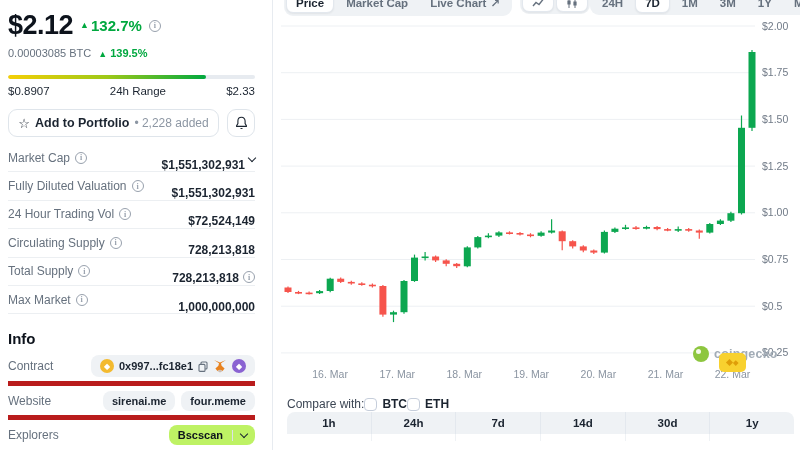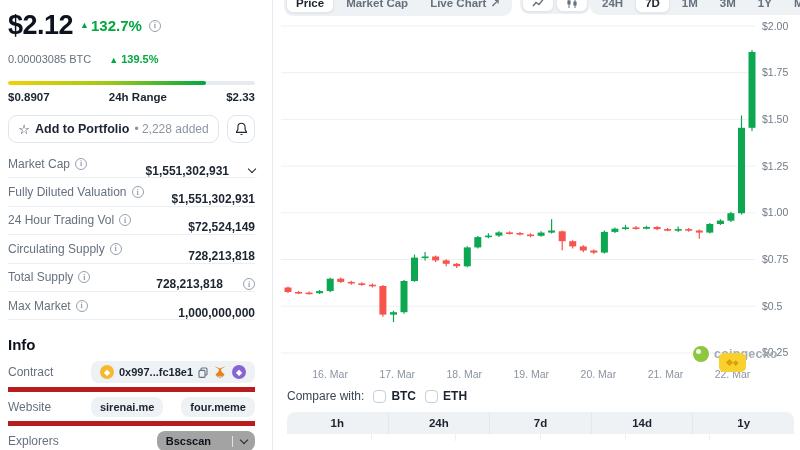--- a/index.html
+++ b/index.html
@@ -10,57 +10,57 @@
   
   .sidebar { position:absolute; left:0; top:0; width:273px; height:450px;
     border-right:1px solid #e7ebf0; padding:6px 17px 0 8px; background:#fff; }
   .price-row { display:flex; align-items:center; gap:7px; margin-top:4px; }
   .big-price { font-size:27px; font-weight:800; letter-spacing:-.5px; color:#0d131c; }
   .chg { font-size:15px; font-weight:700; color:#00a83f; display:flex; align-items:center; gap:2px; }
   .tri { font-size:9px; line-height:1; }
   .info-i { display:inline-flex; align-items:center; justify-content:center;
     width:12px; height:12px; border:1px solid #98a1ad; border-radius:50%;
     color:#98a1ad; font-size:8px; font-weight:700; font-family:"Liberation Serif",serif; flex:0 0 auto; }
-  .btc-row { margin-top:12px; font-size:11px; color:#66717e; display:flex; gap:18px; align-items:center; }
+  .btc-row { margin-top:6px; font-size:11px; color:#66717e; display:flex; gap:7px; align-items:center; }
   .btc-chg { color:#00a83f; font-weight:600; }
   .range-wrap { margin-top:16px; }
   .range-track { height:4px; border-radius:3px; background:#e7ebf0; overflow:hidden; }
   .range-fill { height:100%; border-radius:3px;
     background:linear-gradient(90deg,#f5cf06,#9ec918,#00a83f); }
   .range-labels { display:flex; justify-content:space-between; margin-top:6px;
-    font-size:11.5px; font-weight:700; color:#1b2430; }
+    font-size:11.5px; font-weight:400; color:#1b2430; }
   .portfolio-row { display:flex; gap:8px; margin-top:12px; }
   .portfolio-btn { flex:1; height:28px; border:1px solid #dfe5eb; border-radius:9px;
     background:#fff; display:flex; align-items:center; justify-content:center; gap:5px;
     font-size:12.5px; cursor:pointer; }
   .portfolio-btn b { font-weight:700; color:#1b2430; }
   .added { color:#8c96a3; font-size:12px; }
   .star { font-size:13px; color:#1b2430; }
   .bell-btn { width:28px; height:28px; border:1px solid #dfe5eb; border-radius:9px;
     background:#fff; display:flex; align-items:center; justify-content:center; cursor:pointer; }
   .stats { margin-top:7px; }
   .stat-row { height:28.4px; display:flex; align-items:center; justify-content:space-between;
     border-bottom:1px solid #eceff2; }
   .stat-label { display:flex; align-items:center; gap:5px; font-size:12px; color:#66717e; }
-  .stat-value { display:flex; align-items:center; gap:20px; font-size:12px; font-weight:700; color:#1b2430;margin-top:14px; }
+  .stat-value { display:flex; align-items:flex-start; gap:4px; font-size:12px; font-weight:700; color:#1b2430;margin-top:14px; }
   .chev { width:6px; height:6px; border-right:1.6px solid #1b2430; border-bottom:1.6px solid #1b2430;
     transform:rotate(45deg); margin-top:-3px; }
   .info-heading { margin-top:10px; padding:6px 0 4px; font-size:15px; font-weight:700; }
   .inforow { min-height:34.5px; display:flex; align-items:center; justify-content:space-between;
     border-bottom:5px solid #b91c1c; }
   .inforow .lab { font-size:12px; color:#66717e; }
-  .pills { display:flex; gap:18px; align-items:center; }
+  .pills { display:flex; gap:6px; align-items:center; }
   .pill { background:#eff2f5; border-radius:8px; padding:4px 9px; font-size:11px; font-weight:700;
     color:#1b2430; display:flex; align-items:center; gap:5px; cursor:pointer; }
   .coin-ic { width:14px; height:14px; border-radius:50%; display:inline-flex; align-items:center;
     justify-content:center; font-size:8px; color:#fff; flex:0 0 auto; }
   .bnb { background:#f3ba2f; }
   .purple { background:#8a63d2; }
   .fox { width:14px; height:14px; flex:0 0 auto; }
-  .split-pill { display:flex; align-items:center; background:#a3a3a3; border-radius:8px; overflow:hidden;gap:12px; }
+  .split-pill { display:flex; align-items:center; background:#bef264; border-radius:8px; overflow:hidden; }
   .split-pill .p1 { padding:4px 9px; font-size:11px; font-weight:700; }
   .split-pill .p2 { padding:4px 8px; border-left:1px solid #dce2e8; display:flex; align-items:center; }
 
   
   .panel { position:absolute; left:281px; top:0; width:519px; height:450px; background:#fff; }
   .toolbar { position:absolute; top:-10px; left:3px; right:2px; display:flex;
     justify-content:space-between; align-items:center; }
   .seg-group { background:#eff2f5; border-radius:9px; padding:2px; display:flex; gap:2px; align-items:center; }
   .seg { padding:4px 10px; border-radius:7px; font-size:11.5px; font-weight:700; color:#66717e;
     display:flex; align-items:center; gap:4px; cursor:pointer; white-space:nowrap; }
@@ -73,21 +73,21 @@
   .gecko { width:16px; height:16px; border-radius:50%; background:#8dc63f; position:relative; }
   .gecko:after { content:""; position:absolute; left:3px; top:3px; width:5px; height:5px;
     border-radius:50%; background:#f4f9ea; }
   .wm-text { font-size:12.5px; font-weight:700; color:#a2acb6; letter-spacing:.2px; }
   .spark-badge { position:absolute; left:438px; top:353px; width:27px; height:19px; border-radius:5px;
     background:#f8d12f; display:flex; align-items:center; justify-content:center; gap:2px; z-index:3; }
   .spark { width:5px; height:5px; background:#df9e08; transform:rotate(45deg); }
   .spark.small { width:3.5px; height:3.5px; }
   .compare-row { position:absolute; left:6px; right:6px; top:389px; display:flex;
     align-items:center; justify-content:space-between; }
-  .compare-left { display:flex; align-items:center; gap:9px; font-size:12px; }
+  .compare-left { display:flex; align-items:center; font-size:12px;margin-top:8px; }
   .compare-label { color:#3c4654; font-weight:400; }
   .cmp-opt { display:flex; align-items:center; gap:5px; cursor:pointer; }
   .checkbox { width:13px; height:13px; border:1px solid #c6cedb; border-radius:4px; background:#fff; }
   .cmp-name { font-weight:700; color:#1b2430; }
   .api-row { font-size:11px; color:#8c96a3; }
   .api-link { color:#1b2430; font-weight:700; text-decoration:underline; cursor:pointer; }
   .mini-table { position:absolute; left:6px; right:6px; top:412px; }
   .mt-head { display:flex; background:#eff2f5; border-radius:8px 8px 0 0; height:22px; }
   .mt-cell { flex:1; display:flex; align-items:center; justify-content:center;
     font-size:11.5px; font-weight:700; color:#1b2430; border-right:1px solid #e3e8ee; }
@@ -423,20 +423,21 @@
         </span>
       </div>
     </div>
 
     <div class="mini-table">
       <div class="mt-head">
         <span class="mt-cell">1h</span>
         <span class="mt-cell">24h</span>
         <span class="mt-cell">7d</span>
         <span class="mt-cell">14d</span>
+        <span class="mt-cell">30d</span>
         <span class="mt-cell">1y</span>
       </div>
       <div class="mt-body">
         <span class="mt-bcell"></span>
           <span class="mt-bcell"></span>
           <span class="mt-bcell"></span>
         <span class="mt-bcell"></span>
           <span class="mt-bcell"></span>
           <span class="mt-bcell"></span>
       </div>

